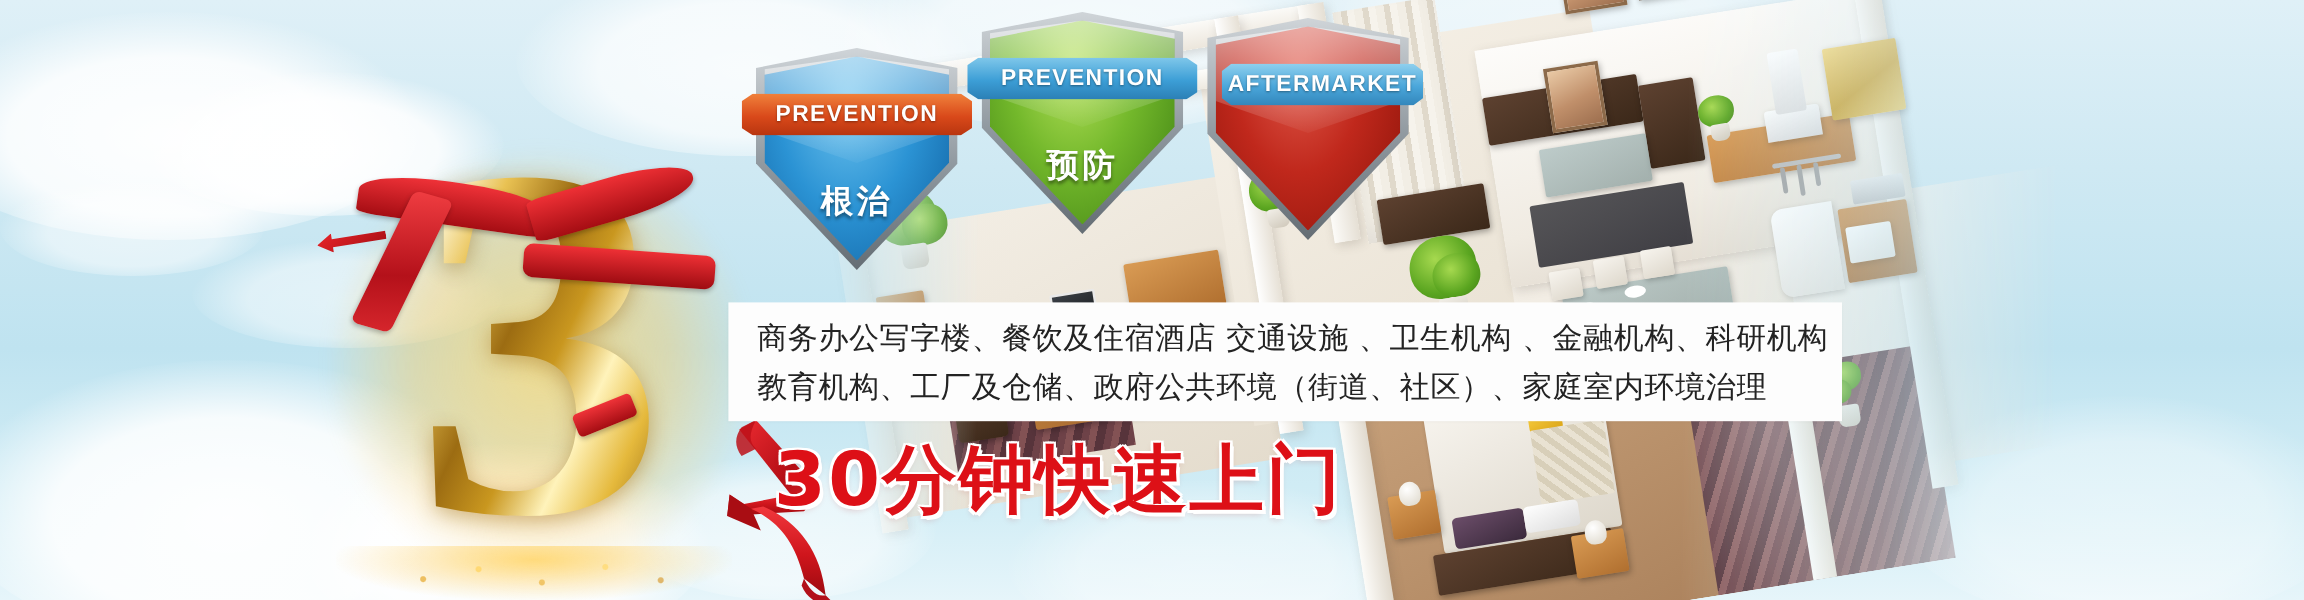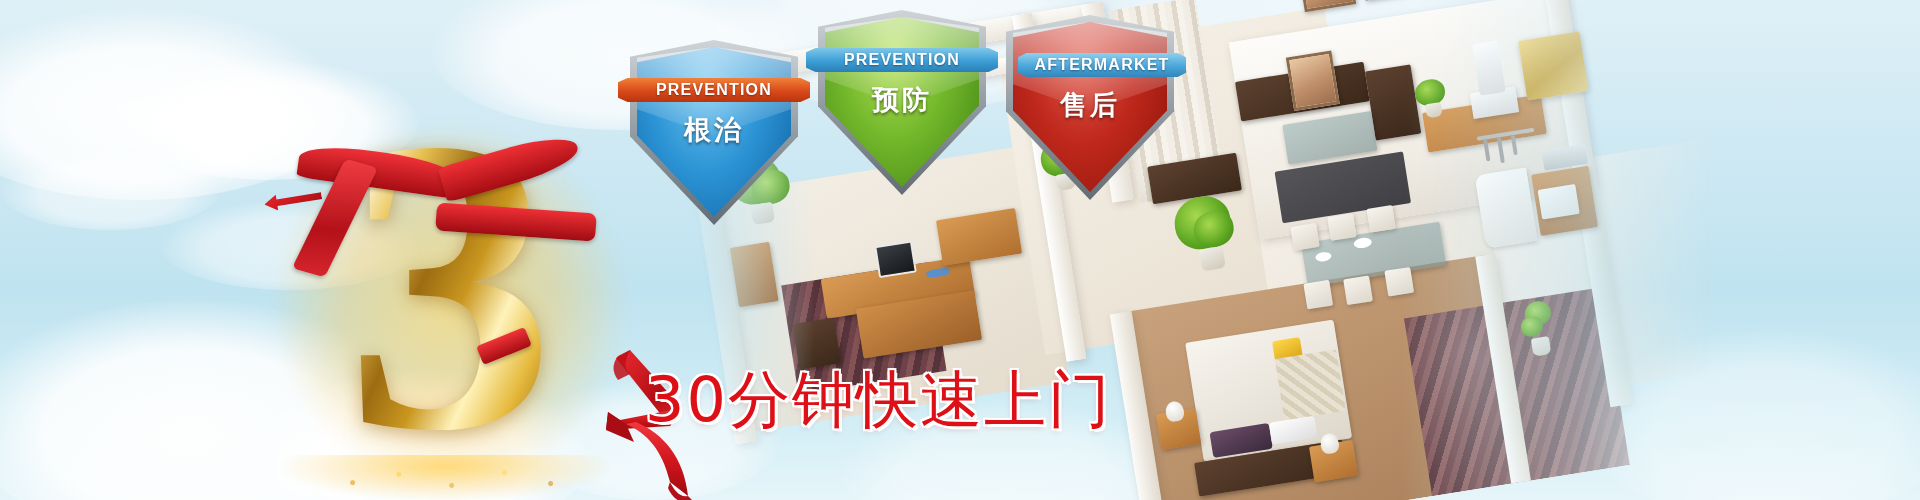--- a/index.html
+++ b/index.html
@@ -134,33 +134,33 @@
   .shield .face {
     position:absolute; left:7px; right:7px; top:7px; bottom:8px;
     clip-path:polygon(50% 0%, 100% 9%, 100% 52%, 50% 100%, 0% 52%, 0% 9%);
   }
   .shield .gloss {
     position:absolute; left:7px; right:7px; top:7px; height:48%;
     clip-path:polygon(50% 0%, 100% 12%, 100% 70%, 50% 100%, 0% 70%, 0% 12%);
     background:linear-gradient(180deg,rgba(255,255,255,.55),rgba(255,255,255,.04));
   }
   .shield .ribbon {
-    position:absolute; left:-12px; right:-12px; top:38px; height:24px;
+    position:absolute; left:-12px; right:-12px; top:38px; height:35px;
     display:flex; align-items:center; justify-content:center;
-    color:#fff; font-weight:bold; font-size:16px; letter-spacing:1.2px;
+    color:#fff; font-weight:bold; font-size:19px; letter-spacing:1.2px;
     text-shadow:0 1px 2px rgba(0,0,0,.4);
     clip-path:polygon(0% 18%, 5% 0%, 95% 0%, 100% 18%, 100% 82%, 95% 100%, 5% 100%, 0% 82%);
   }
   .shield .cn {
     position:absolute; left:0; right:0; top:76px;
     text-align:center; color:#fff; font-weight:bold; font-size:27px;
     line-height:1.08; letter-spacing:3px;
     text-shadow:0 2px 3px rgba(0,0,0,.45);
   }
-  .shield .cn span { display:block; }
+  .shield .cn span { display:block;margin-top:38px; }
 
   
   #shield-eradicate { left:0px; top:30px; }
   #shield-eradicate .face { background:radial-gradient(ellipse at 45% 22%, #6fc4ef 0%, #2b93d4 48%, #0e5e9e 100%); }
   #shield-eradicate .ribbon { background:linear-gradient(180deg,#f0813b,#d9491a 55%,#b8350f); }
   
   #shield-prevention { left:188px; top:0px; }
   #shield-prevention .face { background:radial-gradient(ellipse at 45% 22%, #b6e15a 0%, #73b82b 45%, #3d7f12 100%); }
   #shield-prevention .ribbon { background:linear-gradient(180deg,#7fc7ea,#3c9ed6 55%,#2b7fb5); }
   
@@ -228,21 +228,21 @@
   .info-line {
     font-family:"DejaVu Sans", sans-serif;
     font-size:25px; line-height:41px; color:#232323;
     letter-spacing:.5px; white-space:nowrap; font-weight:500;
   }
 
   
   .headline {
     position:absolute; left:645px; top:358px;
     font-family:"DejaVu Sans", sans-serif;
-    font-size:62px; font-weight:normal; letter-spacing:2px;
+    font-size:62px; font-weight:bold; letter-spacing:2px;
     color:#dd1017;
     text-shadow:
       2px 0 0 #fff, -2px 0 0 #fff, 0 2px 0 #fff, 0 -2px 0 #fff,
       2px 2px 0 #fff, -2px 2px 0 #fff, 2px -2px 0 #fff, -2px -2px 0 #fff,
       3px 3px 0 #fff, 0 3px 6px rgba(170,20,20,.22);
     white-space:nowrap;
   }
 </style>
 </head>
 <body>
@@ -389,21 +389,20 @@
         <span>预防</span>
       </div>
       <div class="ribbon">PREVENTION</div>
     </div>
 
     <div class="shield" id="shield-aftermarket">
       <div class="plate"></div>
       <div class="face"></div>
       <div class="gloss"></div>
       <div class="cn">
-        <span>售后</span>
       </div>
       <div class="ribbon">AFTERMARKET</div>
     </div>
   </div>
 
   <div class="three-wrap">
     <div class="three-glow"></div>
     <div class="three-glyph">3</div>
     <div class="rib" id="ribbon-top-left"></div>
     <div class="rib" id="ribbon-arc-left"></div>
@@ -430,16 +429,20 @@
       </defs>
       <path d="M26,28 L40,20 L92,78 L80,96 Z" fill="url(#rg2)"></path>
       <path d="M80,96 L92,78 L30,90 L18,82 L16,100 Z" fill="url(#rg)"></path>
       <path d="M16,100 L18,82 L36,94 L44,112 Z" fill="#a90d13"></path>
       <path d="M36,94 C58,104 72,120 80,152 L98,166 C94,128 74,104 46,92 Z" fill="url(#rg)"></path>
       <path d="M80,152 C84,160 90,168 98,166 L104,172 C92,176 82,168 78,158 Z" fill="#b2101a"></path>
       <path d="M28,26 C22,34 22,42 28,50 L40,44 C34,38 34,32 40,20 Z" fill="#bc1119" opacity=".85"></path>
     </svg>
   </div>
 
+  <div class="info-panel">
+    <div class="info-line">商务办公写字楼、餐饮及住宿酒店 交通设施 、卫生机构 、金融机构、科研机构</div>
+    <div class="info-line">教育机构、工厂及仓储、政府公共环境（街道、社区）、家庭室内环境治理</div>
+  </div>
 
   <div class="headline">30分钟快速上门</div>
 
 </div>
 
 </body></html>

